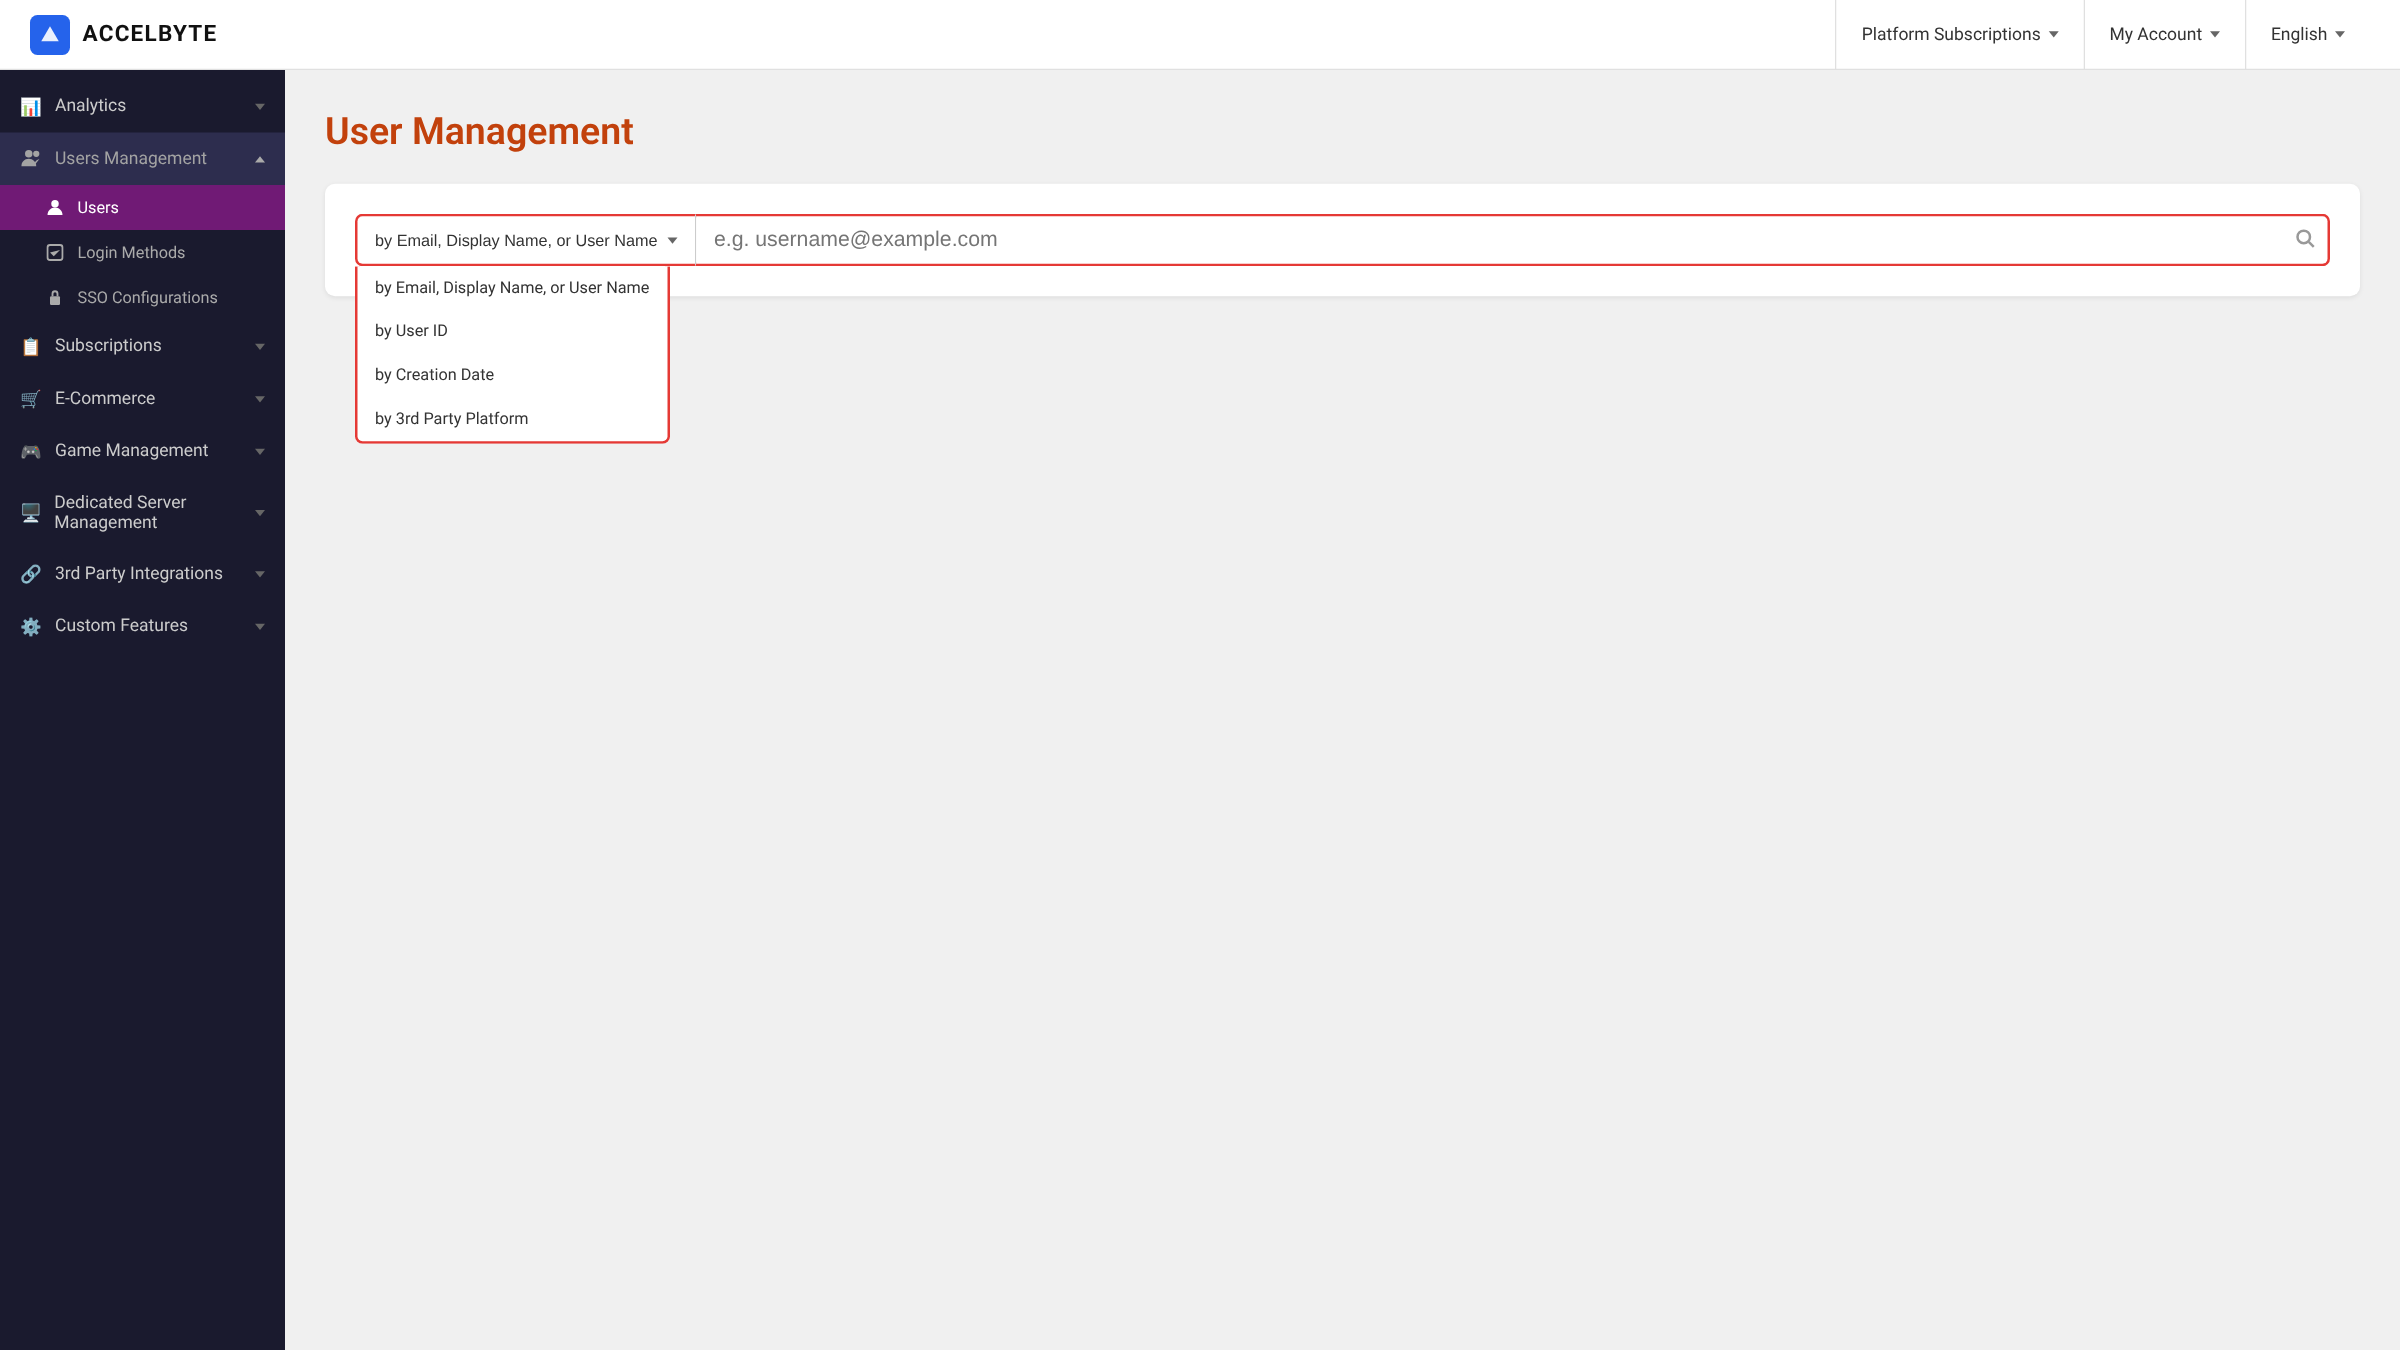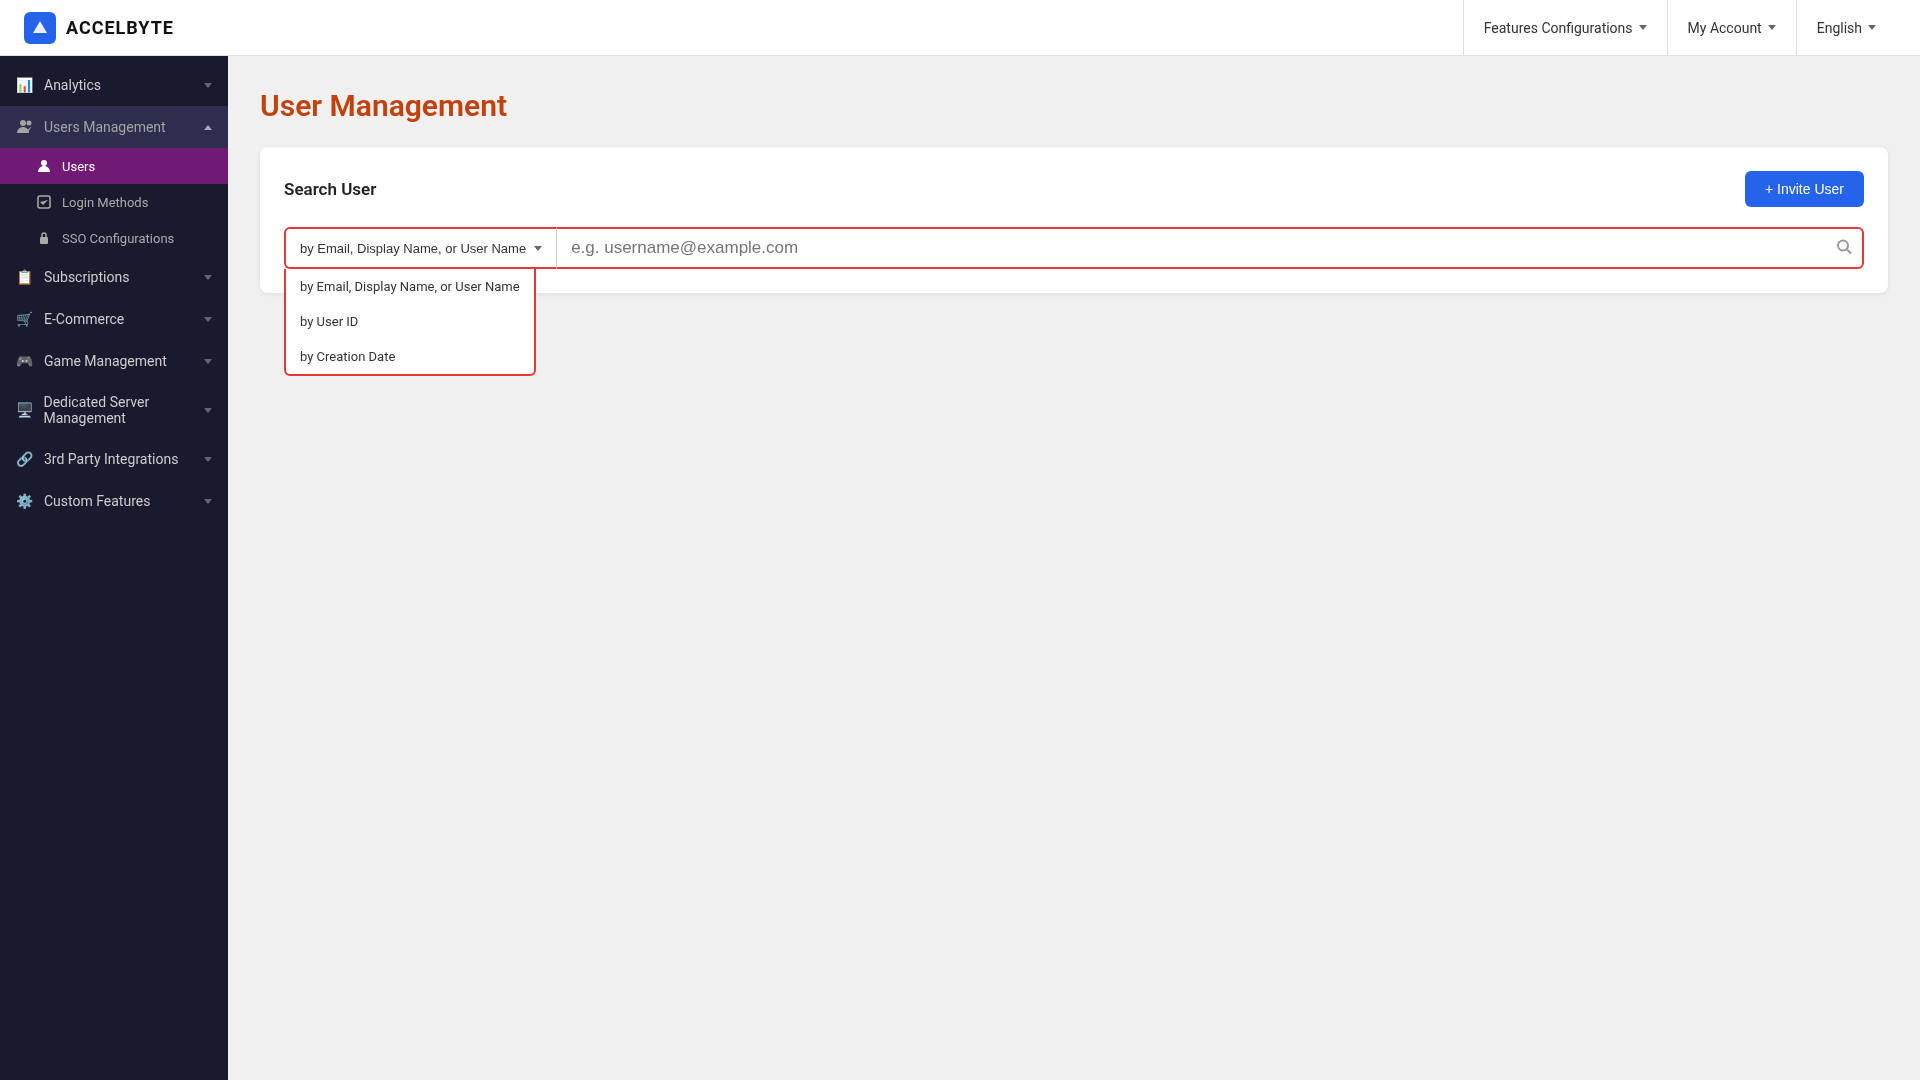--- a/index.html
+++ b/index.html
@@ -284,21 +284,21 @@
   <div class="logo-area">
     <div class="logo-icon">
       <svg width="18" height="18" viewBox="0 0 18 18" fill="none">
         <path d="M9 2L16 14H2L9 2Z" fill="white" opacity="0.9"></path>
       </svg>
     </div>
     <span class="logo-text">ACCELBYTE</span>
   </div>
   <div class="nav-right">
     <div class="nav-right-item">
-      <span>Features Configurations</span>
+      <span>Platform Subscriptions</span>
       <span class="chevron-down"></span>
     </div>
     <div class="nav-right-item">
       <span>My Account</span>
       <span class="chevron-down"></span>
     </div>
     <div class="nav-right-item">
       <span>English</span>
       <span class="chevron-down"></span>
     </div>
@@ -410,35 +410,32 @@
         <span class="chevron-down"></span>
       </div>
 
     </div>
   </aside>
 
   <main class="main-content">
     <h1 class="page-title">User Management</h1>
 
     <div class="search-card">
-      <div class="search-card-header">
-        <span class="search-card-title">Search User</span>
-        <button class="invite-btn">+ Invite User</button>
-      </div>
 
       <div class="search-row">
         <div class="search-dropdown">
           <button class="search-dropdown-btn">
             <span>by Email, Display Name, or User Name</span>
             <span class="chevron-down"></span>
           </button>
           <div class="dropdown-menu">
             <div class="dropdown-option">by Email, Display Name, or User Name</div>
             <div class="dropdown-option">by User ID</div>
             <div class="dropdown-option">by Creation Date</div>
+            <div class="dropdown-option">by 3rd Party Platform</div>
           </div>
         </div>
         <div class="search-input-wrapper">
           <input type="text" class="search-input" placeholder="e.g. username@example.com" style="">
           <button class="search-icon-btn">
             <svg width="16" height="16" viewBox="0 0 16 16" fill="none" stroke="#999" stroke-width="2">
               <circle cx="7" cy="7" r="5"></circle>
               <line x1="11" y1="11" x2="15" y2="15"></line>
             </svg>
           </button>

